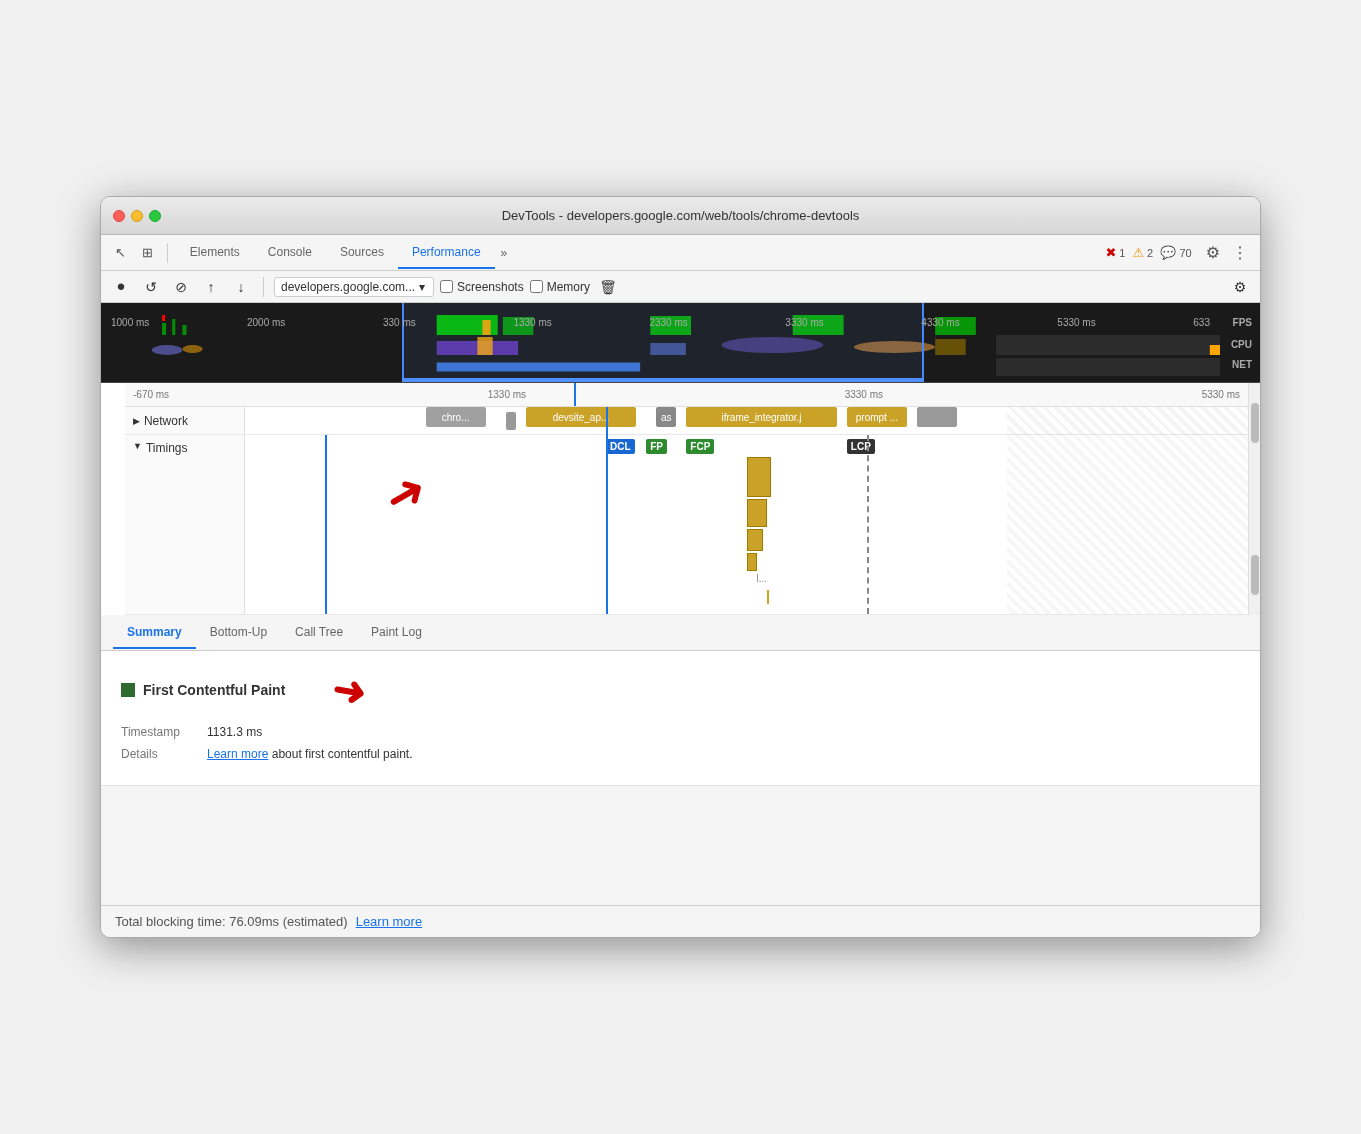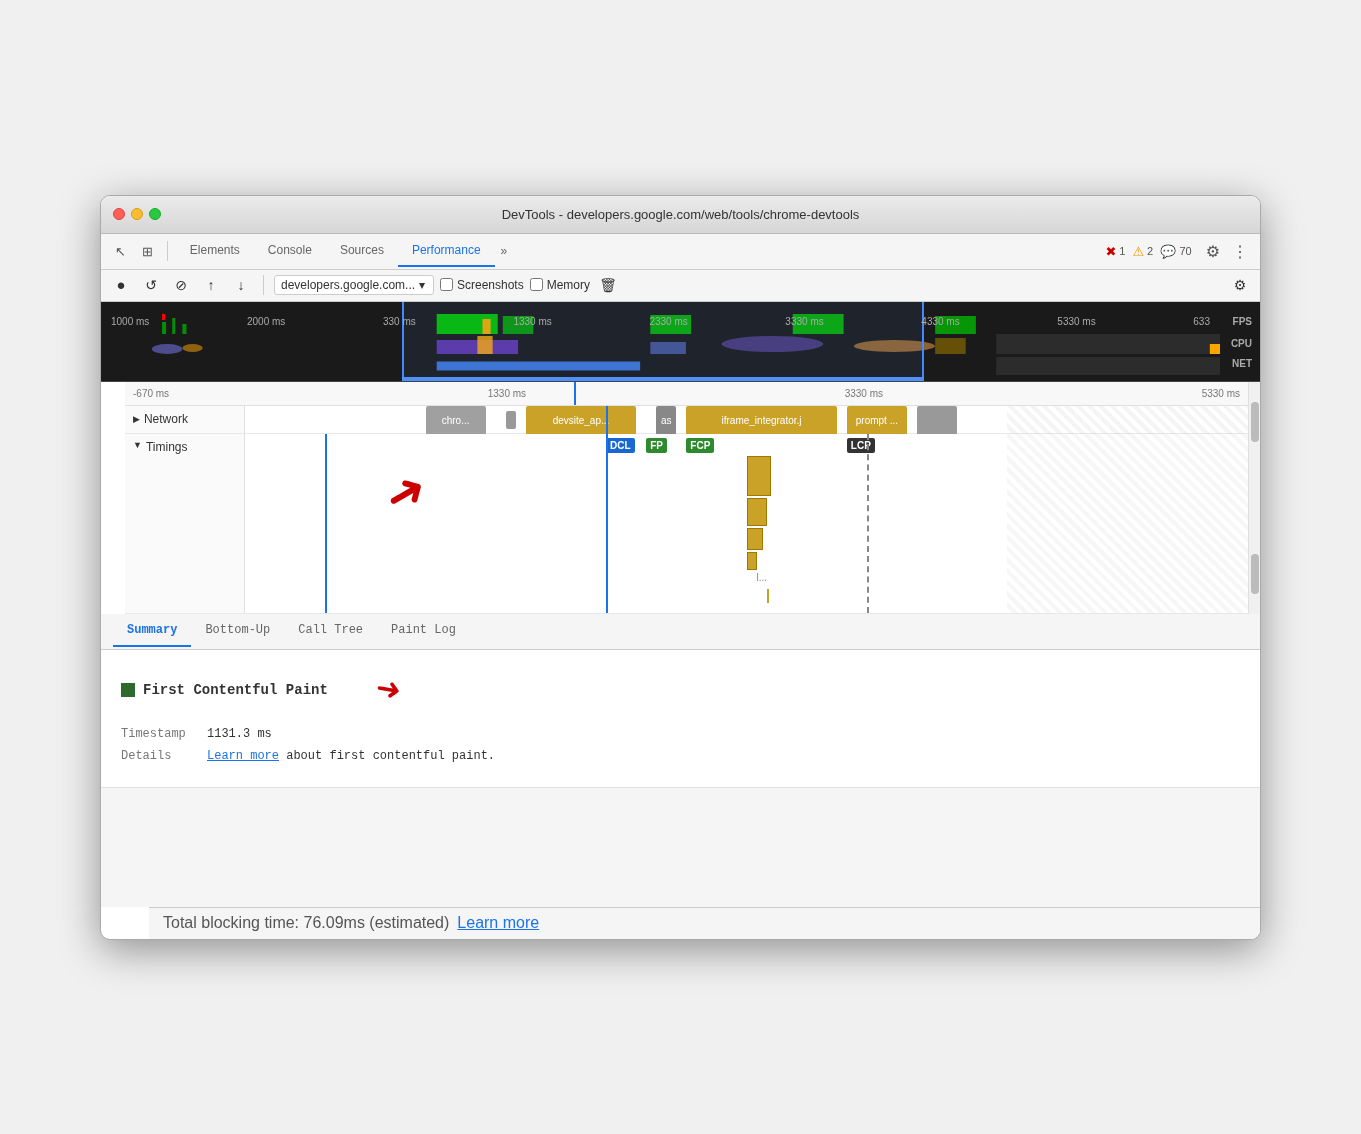--- a/index.html
+++ b/index.html
@@ -239,21 +239,21 @@
     }
     .row-content {
       flex: 1;
       position: relative;
       overflow: hidden;
       min-height: 28px;
     }
     
     .network-row { height: 28px; }
     .net-block {
-      height: 29px;
+      height: 20px;
       border-radius: 2px;
       position: absolute;
       display: flex;
       align-items: center;
       justify-content: center;
       font-size: 10px;
       color: #fff;
       overflow: hidden;
       white-space: nowrap;
       padding: 0 3px;
@@ -332,24 +332,23 @@
       font-size: 12px;
     }
     
     .status-bar {
       background: #f5f5f5;
       border-top: 1px solid #ccc;
       height: 32px;
       display: flex;
       align-items: center;
       padding: 0 14px;
-      font-size: 16px;
+      font-size: 13px;
       color: #555;
       gap: 4px;
-      margin-left: 48px;
     }
     
     .right-scrollbar {
       width: 12px;
       background: #f0f0f0;
       border-left: 1px solid #e0e0e0;
       display: flex;
       flex-direction: column;
       align-items: center;
     }
@@ -373,21 +372,20 @@
         transparent,
         transparent 4px,
         rgba(150,150,150,0.2) 4px,
         rgba(150,150,150,0.2) 8px
       );
     }
     .bottom-section {
       flex: 1;
       display: flex;
       flex-direction: column;
-      font-family: Liberation Mono, monospace;
     }
     .summary-content {
       flex: 1;
       background: #fff;
       padding: 16px 20px;
     }
     .empty-area {
       flex: 1;
       background: #f5f5f5;
       border-top: 1px solid #e0e0e0;

